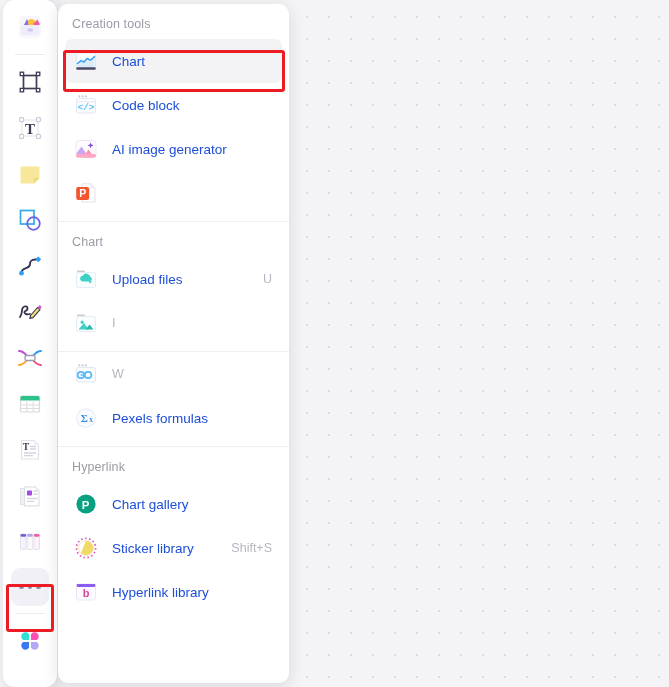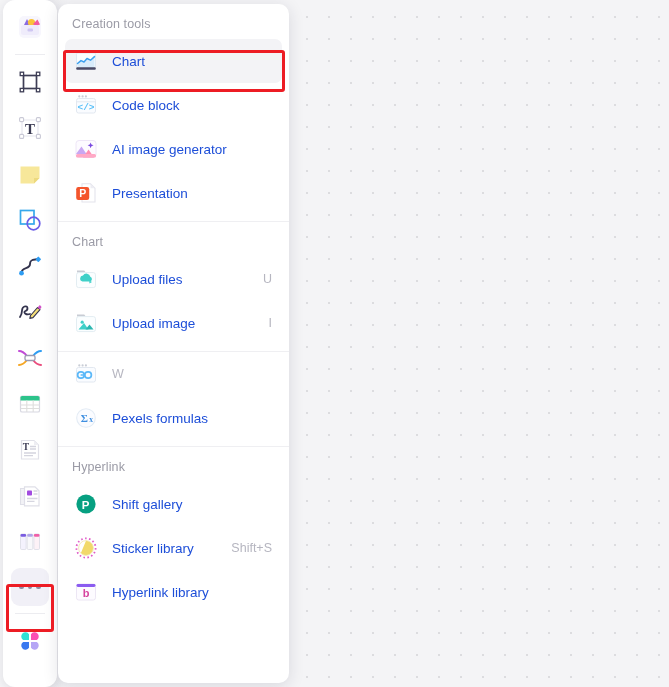--- a/index.html
+++ b/index.html
@@ -322,21 +322,20 @@
 
     <div class="row">
       <span class="ico">
         <svg width="26" height="26" viewBox="0 0 26 26">
           <path d="M9 3.8 h8.5 l4.5 4.5 v13.7 h-13 z" fill="#fff" stroke="#e4e4ec" stroke-width="1.1"></path>
           <path d="M17.5 3.8 v4.5 h4.5 z" fill="#ededf3"></path>
           <rect x="3.2" y="7" width="13" height="13" rx="2.2" fill="#f4552c"></rect>
           <text x="9.7" y="17" font-family="Liberation Sans, sans-serif" font-size="10.5" font-weight="700" fill="#fff" text-anchor="middle">P</text>
         </svg>
       </span>
-      <span class="label">Presentation</span>
       <span class="shortcut"></span>
     </div>
 
     <div class="sep"></div>
 
     <div class="section-title">Chart</div>
 
     <div class="row">
       <span class="ico">
         <svg width="26" height="26" viewBox="0 0 26 26">
@@ -353,21 +352,20 @@
     <div class="row">
       <span class="ico">
         <svg width="26" height="26" viewBox="0 0 26 26">
           <path d="M4 4.6 h7.2 l1.6 1.8 h-8.8 z" fill="#c8ccd4"></path>
           <rect x="3.5" y="6.6" width="19" height="15" rx="2.2" fill="#fbfeff" stroke="#e3edf2" stroke-width="1"></rect>
           <circle cx="9.2" cy="12.2" r="1.6" fill="#3fd0c8"></circle>
           <path d="M5.5 19.5 L11 13 L15.5 19.5 Z" fill="#3fd0c8"></path>
           <path d="M12.5 19.5 L16.5 14.5 L20.5 19.5 Z" fill="#2bb7b0"></path>
         </svg>
       </span>
-      <span class="label">Upload image</span>
       <span class="shortcut">I</span>
     </div>
 
     <div class="sep"></div>
 
 
     <div class="row">
       <span class="ico">
         <svg width="26" height="26" viewBox="0 0 26 26">
           <rect x="3.5" y="6.5" width="19" height="14.5" rx="2" fill="#fafcff" stroke="#e2e8f0" stroke-width="1"></rect>
@@ -398,21 +396,21 @@
 
     <div class="section-title">Hyperlink</div>
 
     <div class="row">
       <span class="ico">
         <svg width="26" height="26" viewBox="0 0 26 26">
           <circle cx="13" cy="13" r="9.6" fill="#07a081"></circle>
           <text x="12.6" y="17.6" font-family="Liberation Sans, sans-serif" font-size="11.5" font-weight="700" fill="#fff" text-anchor="middle">P</text>
         </svg>
       </span>
-      <span class="label">Shift gallery</span>
+      <span class="label">Chart gallery</span>
       <span class="shortcut"></span>
     </div>
 
     <div class="row">
       <span class="ico">
         <svg width="26" height="26" viewBox="0 0 26 26">
           <circle cx="13" cy="13" r="9.6" fill="none" stroke="#e05fc8" stroke-width="1.8" stroke-dasharray="1.6 2.4"></circle>
           <circle cx="13" cy="13" r="7.4" fill="#fff"></circle>
           <path d="M13 5.8 a7.2 7.2 0 1 1 -5.1 12.3 z" fill="#f2d96a"></path>
           <circle cx="13" cy="13" r="7.4" fill="none" stroke="#f0e3a8" stroke-width="0.8"></circle>

